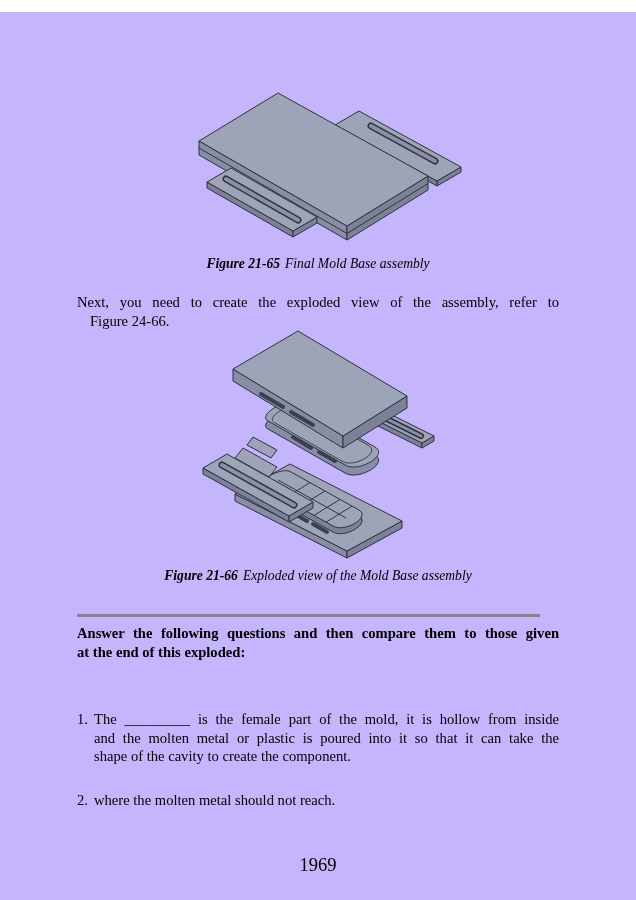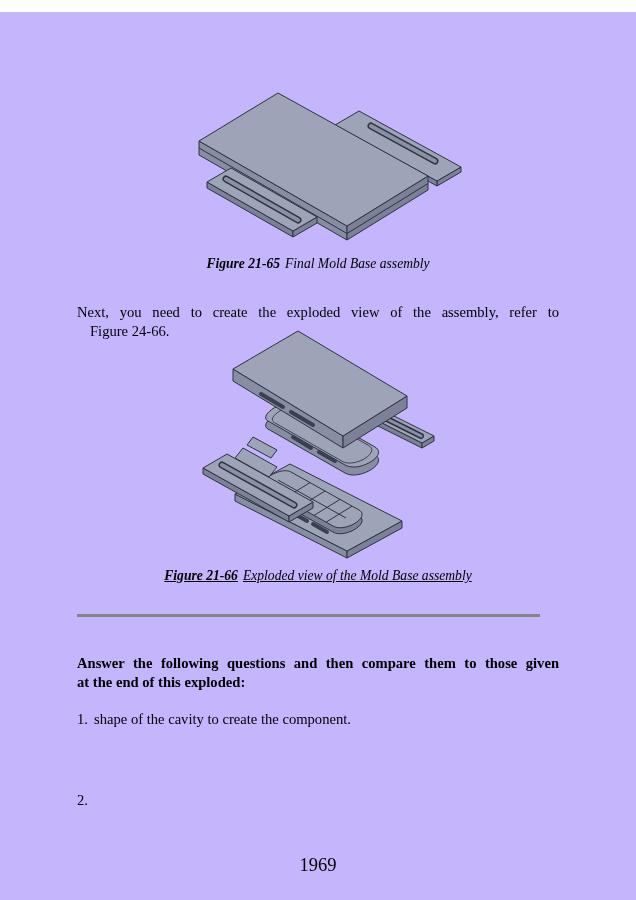--- a/index.html
+++ b/index.html
@@ -70,21 +70,21 @@
       <polygon class="f-top" points="48,84 134,133 110,147 24,98"></polygon>
       <line class="slot-o" x1="43" y1="95" x2="115" y2="136"></line>
       <line class="slot-i" x1="43" y1="95" x2="115" y2="136"></line>
     </g>
   </svg>
 
   <div class="abs caption" style="top:243px;">
     <span class="cap-label">Figure 21-65</span><span>Final Mold Base assembly</span>
   </div>
 
-  <div class="abs tblock" style="top:291px;">
+  <div class="abs tblock" style="top:281px;">
     <div class="tline just">Next, you need to create the exploded view of the assembly, refer to</div>
     <div class="tline indent2">Figure 24-66.</div>
   </div>
 
   <svg class="abs figure-svg" style="left:183px;top:312px;" width="270" height="240" viewBox="0 0 270 240">
 
     <g>
       <polygon class="f-side" points="52,170 164,227 164,234 52,177"></polygon>
       <polygon class="f-side2" points="164,227 219,197 219,204 164,234"></polygon>
       <polygon class="f-top" points="107,140 219,197 164,227 52,170"></polygon>
@@ -130,39 +130,42 @@
 
     <g>
       <polygon class="f-side" points="50,45 160,112 160,124 50,57"></polygon>
       <polygon class="f-side2" points="160,112 224,72 224,84 160,124"></polygon>
       <polygon class="f-top" points="115,7 224,72 160,112 50,45"></polygon>
       <line class="dash" x1="78" y1="70" x2="100" y2="83"></line>
       <line class="dash" x1="108" y1="88" x2="130" y2="101"></line>
     </g>
   </svg>
 
-  <div class="abs caption" style="top:555px;text-decoration:underline;">
+  <div class="abs caption" style="top:555px;">
     <span class="cap-label">Figure 21-66</span><span>Exploded view of the Mold Base assembly</span>
   </div>
 
   <div class="abs divider" style="top:602px;"></div>
 
-  <div class="abs tblock qheader" style="top:642px;">
+  <div class="abs tblock qheader" style="top:612px;">
     <div class="tline just">Answer the following questions and then compare them to those given</div>
     <div class="tline">at the end of this exploded:</div>
   </div>
 
   <div class="abs tblock qitem" style="top:698px;">
     <div class="qnum">1.</div>
     <div class="qbody">
+      <div class="tline just">The _________ is the female part of the mold, it is hollow from inside</div>
+      <div class="tline just">and the molten metal or plastic is poured into it so that it can take the</div>
       <div class="tline">shape of the cavity to create the component.</div>
     </div>
   </div>
 
   <div class="abs tblock qitem" style="top:779px;">
     <div class="qnum">2.</div>
     <div class="qbody">
+      <div class="tline">where the molten metal should not reach.</div>
     </div>
   </div>
 
   <div class="abs pagenum" style="top:842px;font-family:Liberation Serif, serif;">1969</div>
 
 </div>
 
 </body></html>

